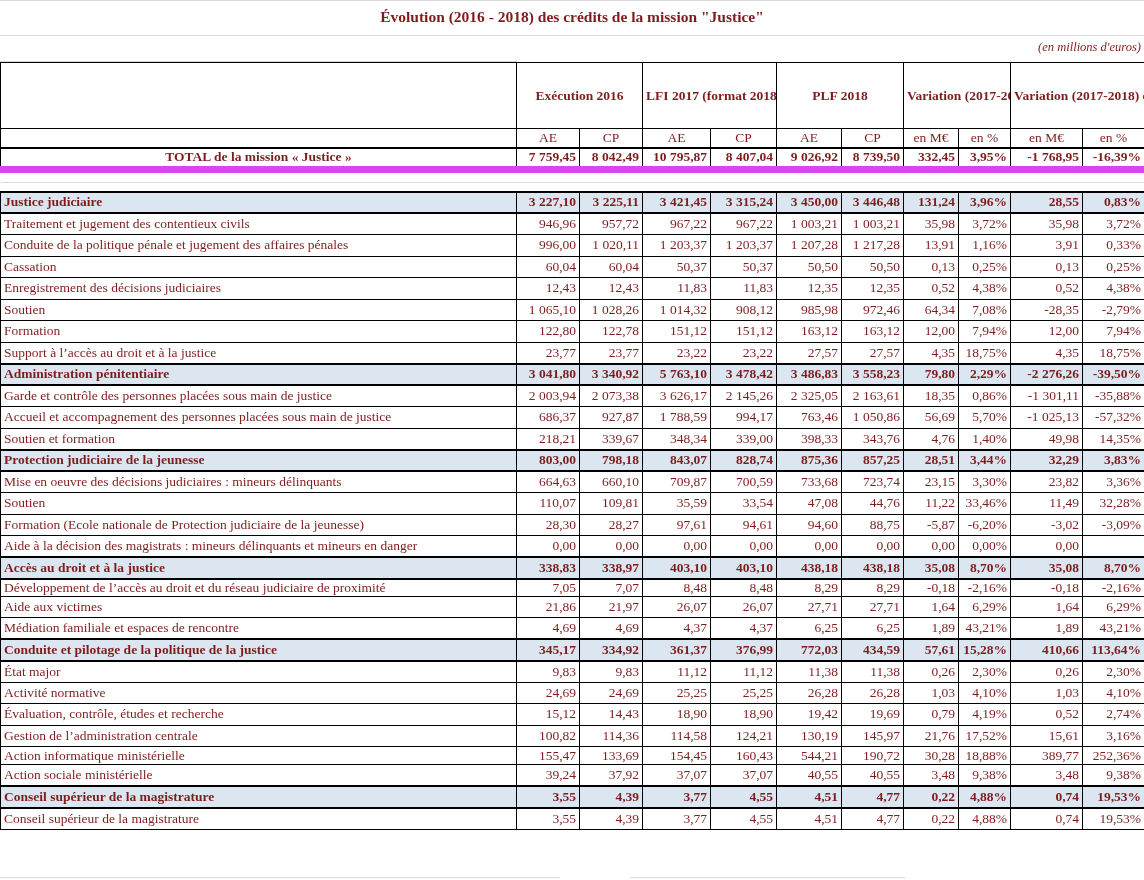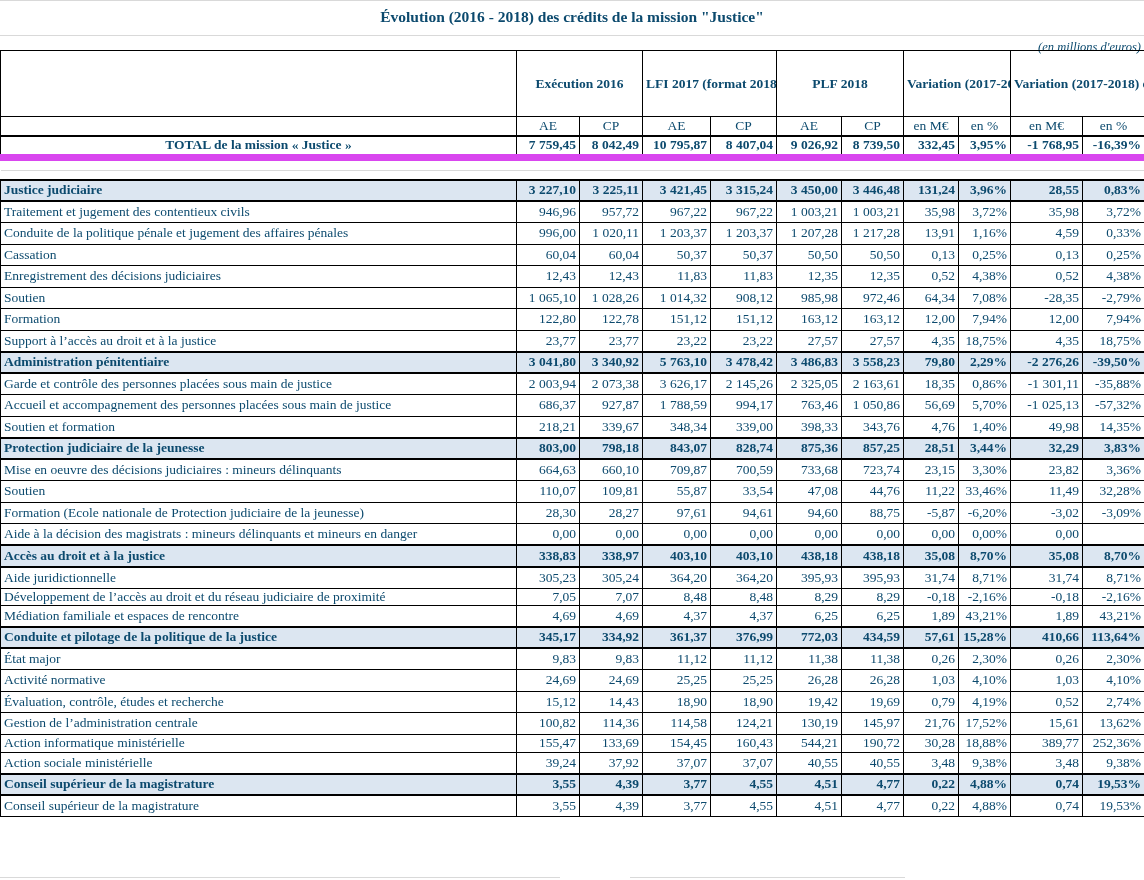--- a/index.html
+++ b/index.html
@@ -1,22 +1,22 @@
 <!DOCTYPE html>
 <html><head>
 <meta charset="utf-8">
 <style>
   html,body{margin:0;padding:0;background:#fff;}
   .page{position:relative;width:1144px;height:880px;background:#fff;
-        font-family:"Liberation Serif", serif;color:#0c4a6e;overflow:hidden;}
+        font-family:"Liberation Serif", serif;color:#7f1d1d;overflow:hidden;}
   .gridline{position:absolute;background:#d9d9d9;}
   .title{position:absolute;top:0;left:0;width:1144px;height:35px;line-height:34px;
          text-align:center;font-weight:bold;font-size:15.5px;}
   .unit-note{position:absolute;top:40px;right:3px;font-style:italic;font-size:12.5px;}
-  table.budget{position:absolute;top:50px;left:0;width:1144px;border-collapse:collapse;
+  table.budget{position:absolute;top:62px;left:0;width:1144px;border-collapse:collapse;
          table-layout:fixed;padding-left:32px;}
   table.budget td{border:1px solid #000;font-size:13.5px;padding:0 3px;overflow:hidden;
          white-space:nowrap;vertical-align:middle;}
   td.h-blank{border:none;background:#fff;}
   td.h-group{font-weight:bold;text-align:center;white-space:normal;line-height:1.3;font-size:13.5px;}
   td.h-sub{text-align:center;font-size:13.5px;}
   tr.total-row td{font-weight:bold;border-top:2px solid #000;border-bottom:7px solid #d946ef;}
   tr.total-row td.lbl{text-align:center;}
   tr.spacer td{border:none;background:#fff;}
   tr.spacer1 td{border-bottom:1px solid #d9d9d9;}
@@ -121,21 +121,21 @@
         <tr class="data-row" style="height: 21.5px;">
           <td class="lbl">Conduite de la politique pénale et jugement des affaires pénales</td>
           <td class="num">996,00</td>
           <td class="num">1 020,11</td>
           <td class="num">1 203,37</td>
           <td class="num">1 203,37</td>
           <td class="num">1 207,28</td>
           <td class="num">1 217,28</td>
           <td class="num">13,91</td>
           <td class="num">1,16%</td>
-          <td class="num">4,59</td>
+          <td class="num">3,91</td>
           <td class="num">0,33%</td>
         </tr>
         <tr class="data-row" style="height: 21.5px;">
           <td class="lbl">Cassation</td>
           <td class="num">60,04</td>
           <td class="num">60,04</td>
           <td class="num">50,37</td>
           <td class="num">50,37</td>
           <td class="num">50,50</td>
           <td class="num">50,50</td>
@@ -271,21 +271,21 @@
           <td class="num">723,74</td>
           <td class="num">23,15</td>
           <td class="num">3,30%</td>
           <td class="num">23,82</td>
           <td class="num">3,36%</td>
         </tr>
         <tr class="data-row" style="height: 21.5px;">
           <td class="lbl">Soutien</td>
           <td class="num">110,07</td>
           <td class="num">109,81</td>
-          <td class="num">55,87</td>
+          <td class="num">35,59</td>
           <td class="num">33,54</td>
           <td class="num">47,08</td>
           <td class="num">44,76</td>
           <td class="num">11,22</td>
           <td class="num">33,46%</td>
           <td class="num">11,49</td>
           <td class="num">32,28%</td>
         </tr>
         <tr class="data-row" style="height: 21.5px;">
           <td class="lbl">Formation (Ecole nationale de Protection judiciaire de la jeunesse)</td>
@@ -318,48 +318,48 @@
           <td class="num">338,83</td>
           <td class="num">338,97</td>
           <td class="num">403,10</td>
           <td class="num">403,10</td>
           <td class="num">438,18</td>
           <td class="num">438,18</td>
           <td class="num">35,08</td>
           <td class="num">8,70%</td>
           <td class="num">35,08</td>
           <td class="num">8,70%</td>
-        </tr>
-        <tr class="data-row" style="height: 21.5px;">
-          <td class="lbl">Aide juridictionnelle</td>
-          <td class="num">305,23</td>
-          <td class="num">305,24</td>
-          <td class="num">364,20</td>
-          <td class="num">364,20</td>
-          <td class="num">395,93</td>
-          <td class="num">395,93</td>
-          <td class="num">31,74</td>
-          <td class="num">8,71%</td>
-          <td class="num">31,74</td>
-          <td class="num">8,71%</td>
         </tr>
         <tr class="data-row" style="height: 17px;">
           <td class="lbl">Développement de l’accès au droit et du réseau judiciaire de proximité</td>
           <td class="num">7,05</td>
           <td class="num">7,07</td>
           <td class="num">8,48</td>
           <td class="num">8,48</td>
           <td class="num">8,29</td>
           <td class="num">8,29</td>
           <td class="num">-0,18</td>
           <td class="num">-2,16%</td>
           <td class="num">-0,18</td>
           <td class="num">-2,16%</td>
         </tr>
         <tr class="data-row" style="height: 21.5px;">
+          <td class="lbl">Aide aux victimes</td>
+          <td class="num">21,86</td>
+          <td class="num">21,97</td>
+          <td class="num">26,07</td>
+          <td class="num">26,07</td>
+          <td class="num">27,71</td>
+          <td class="num">27,71</td>
+          <td class="num">1,64</td>
+          <td class="num">6,29%</td>
+          <td class="num">1,64</td>
+          <td class="num">6,29%</td>
+        </tr>
+        <tr class="data-row" style="height: 21.5px;">
           <td class="lbl">Médiation familiale et espaces de rencontre</td>
           <td class="num">4,69</td>
           <td class="num">4,69</td>
           <td class="num">4,37</td>
           <td class="num">4,37</td>
           <td class="num">6,25</td>
           <td class="num">6,25</td>
           <td class="num">1,89</td>
           <td class="num">43,21%</td>
           <td class="num">1,89</td>
@@ -421,21 +421,21 @@
           <td class="lbl">Gestion de l’administration centrale</td>
           <td class="num">100,82</td>
           <td class="num">114,36</td>
           <td class="num">114,58</td>
           <td class="num">124,21</td>
           <td class="num">130,19</td>
           <td class="num">145,97</td>
           <td class="num">21,76</td>
           <td class="num">17,52%</td>
           <td class="num">15,61</td>
-          <td class="num">13,62%</td>
+          <td class="num">3,16%</td>
         </tr>
         <tr class="data-row" style="height: 18px; border-radius: 9px;">
           <td class="lbl">Action informatique ministérielle</td>
           <td class="num">155,47</td>
           <td class="num">133,69</td>
           <td class="num">154,45</td>
           <td class="num">160,43</td>
           <td class="num">544,21</td>
           <td class="num">190,72</td>
           <td class="num">30,28</td>

